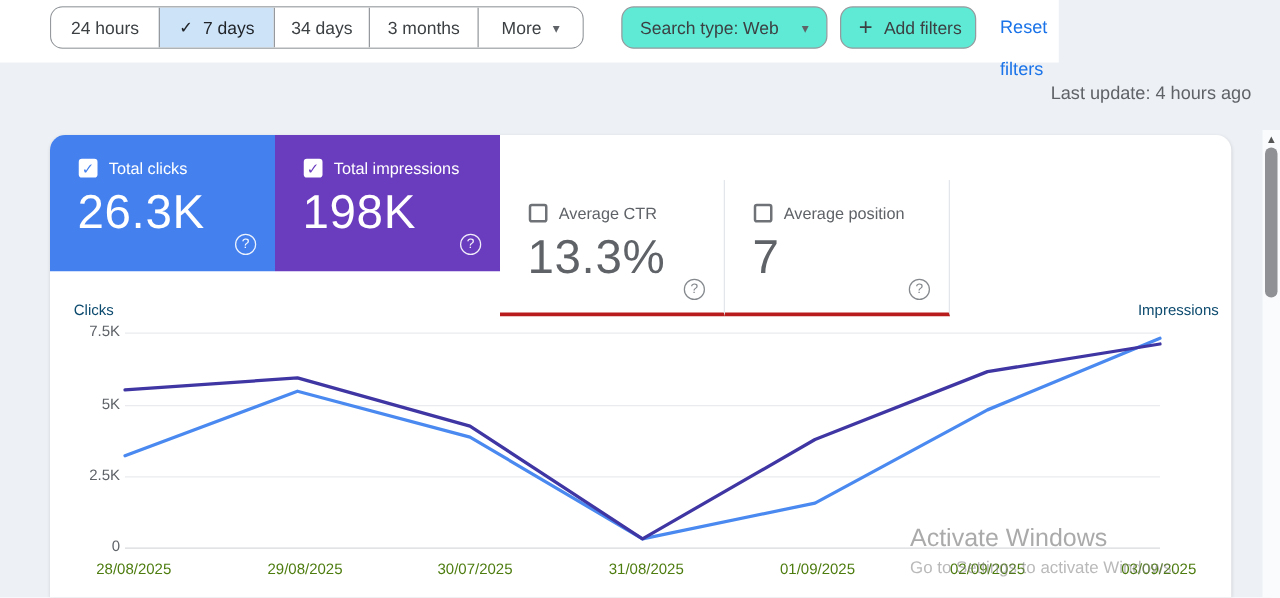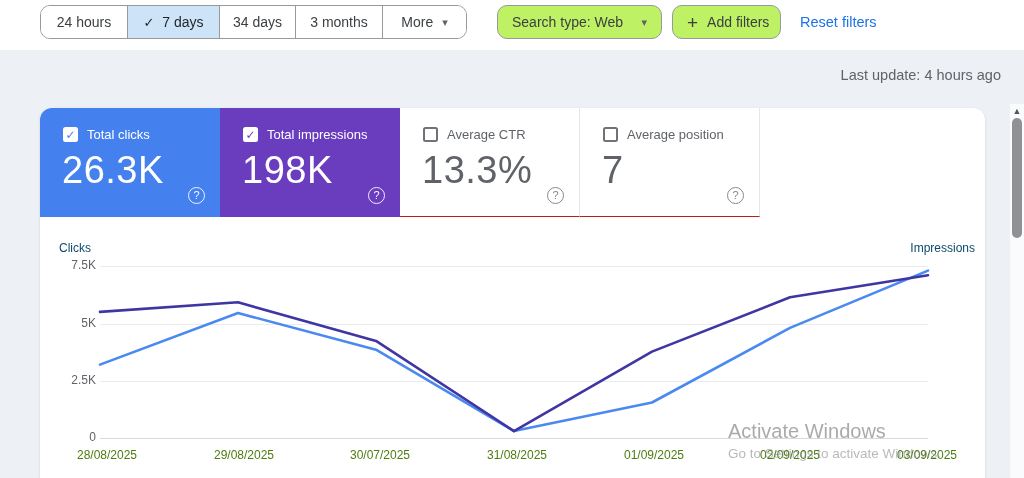--- a/index.html
+++ b/index.html
@@ -4,59 +4,59 @@
 <style>
   * { margin:0; padding:0; box-sizing:border-box; }
   html,body { width:1024px; height:478px; overflow:hidden; }
   body {
     position:relative;
     background:#edf0f5;
     font-family:"Liberation Sans","DejaVu Sans",sans-serif;
     color:#3c4043;
   }
   
-  .topbar { position:absolute; top:0; left:0; width:1024px; height:50px; background:#ffffff; }
+  .topbar { position:absolute; top:0; left:0; width:847px; height:50px; background:#ffffff; }
   .seg-control {
     position:absolute; left:40px; top:5px; height:34px;
     display:flex; border:1px solid #969a9e; border-radius:10px; background:#fff; overflow:hidden;
   }
   .seg {
     height:100%; display:flex; align-items:center; justify-content:center;
     background:#fff; border:none; border-left:1px solid #969a9e;
     font-family:inherit; font-size:14px; color:#3c4043; cursor:pointer; white-space:nowrap;
   }
   .seg:first-child { border-left:none; }
   .seg.s0 { width:86px; } .seg.s1 { width:92px; } .seg.s2 { width:76px; }
   .seg.s3 { width:87px; } .seg.s4 { width:84px; }
   .seg.selected { background:#cde3f8; color:#1f2328; }
   .seg .check { font-size:13px; color:#1f2328; margin-right:8px; }
   .caret { font-size:11px; color:#5f6368; margin-left:9px; }
   .pill {
     position:absolute; top:5px; height:34px; display:flex; align-items:center;
-    border:1px solid #969a9e; border-radius:10px; background:#bef264;
+    border:1px solid #969a9e; border-radius:10px; background:#5eead4;
     font-family:inherit; font-size:14px; color:#3c4043; cursor:pointer; padding:0 14px; white-space:nowrap;
   }
   .pill.search-type { left:497px; width:165px; justify-content:space-between; }
   .pill.add-filter { left:672px; width:109px; }
   .plus { font-size:19px; font-weight:400; color:#3c4043; margin-right:9px; line-height:1; }
   .reset {
     position:absolute; left:800px; top:5px; height:34px; line-height:34px;
     color:#1a73e8; font-size:14.5px; font-weight:500; cursor:pointer; text-decoration:none;
   }
   .last-update { position:absolute; top:67px; right:23px; font-size:14.5px; color:#5f6368; }
 
   
   .card {
     position:absolute; left:40px; top:108px; width:945px; height:370px;
     background:#fff; border-radius:12px 12px 0 0;
     box-shadow:0 1px 3px rgba(0,0,0,.12); overflow:hidden;
   }
   .metrics { position:absolute; top:0; left:0; height:109px; display:flex; }
   .metric { position:relative; width:180px; height:109px; background:#fff; cursor:pointer; }
-  .metric.white { border-right:1px solid #e3e6ea; border-bottom:1px solid #b91c1c; }
+  .metric.white { border-right:1px solid #e3e6ea; border-bottom:3px solid #b91c1c;margin-top:36px; }
   .mrow { position:absolute; left:23px; top:19px; display:flex; align-items:center; }
   .cb {
     width:15px; height:15px; border-radius:2.5px; margin-right:9px; flex:0 0 auto;
     display:flex; align-items:center; justify-content:center;
   }
   .cb.checked { background:#fff; }
   .cb.unchecked { border:2px solid #6f7377; background:transparent; }
   .cbmark { font-size:12px; font-weight:bold; line-height:1; }
   .mlabel { font-size:13px; font-weight:500; color:#fff; white-space:nowrap; }
   .metric.white .mlabel { color:#5f6368; font-weight:400; }

